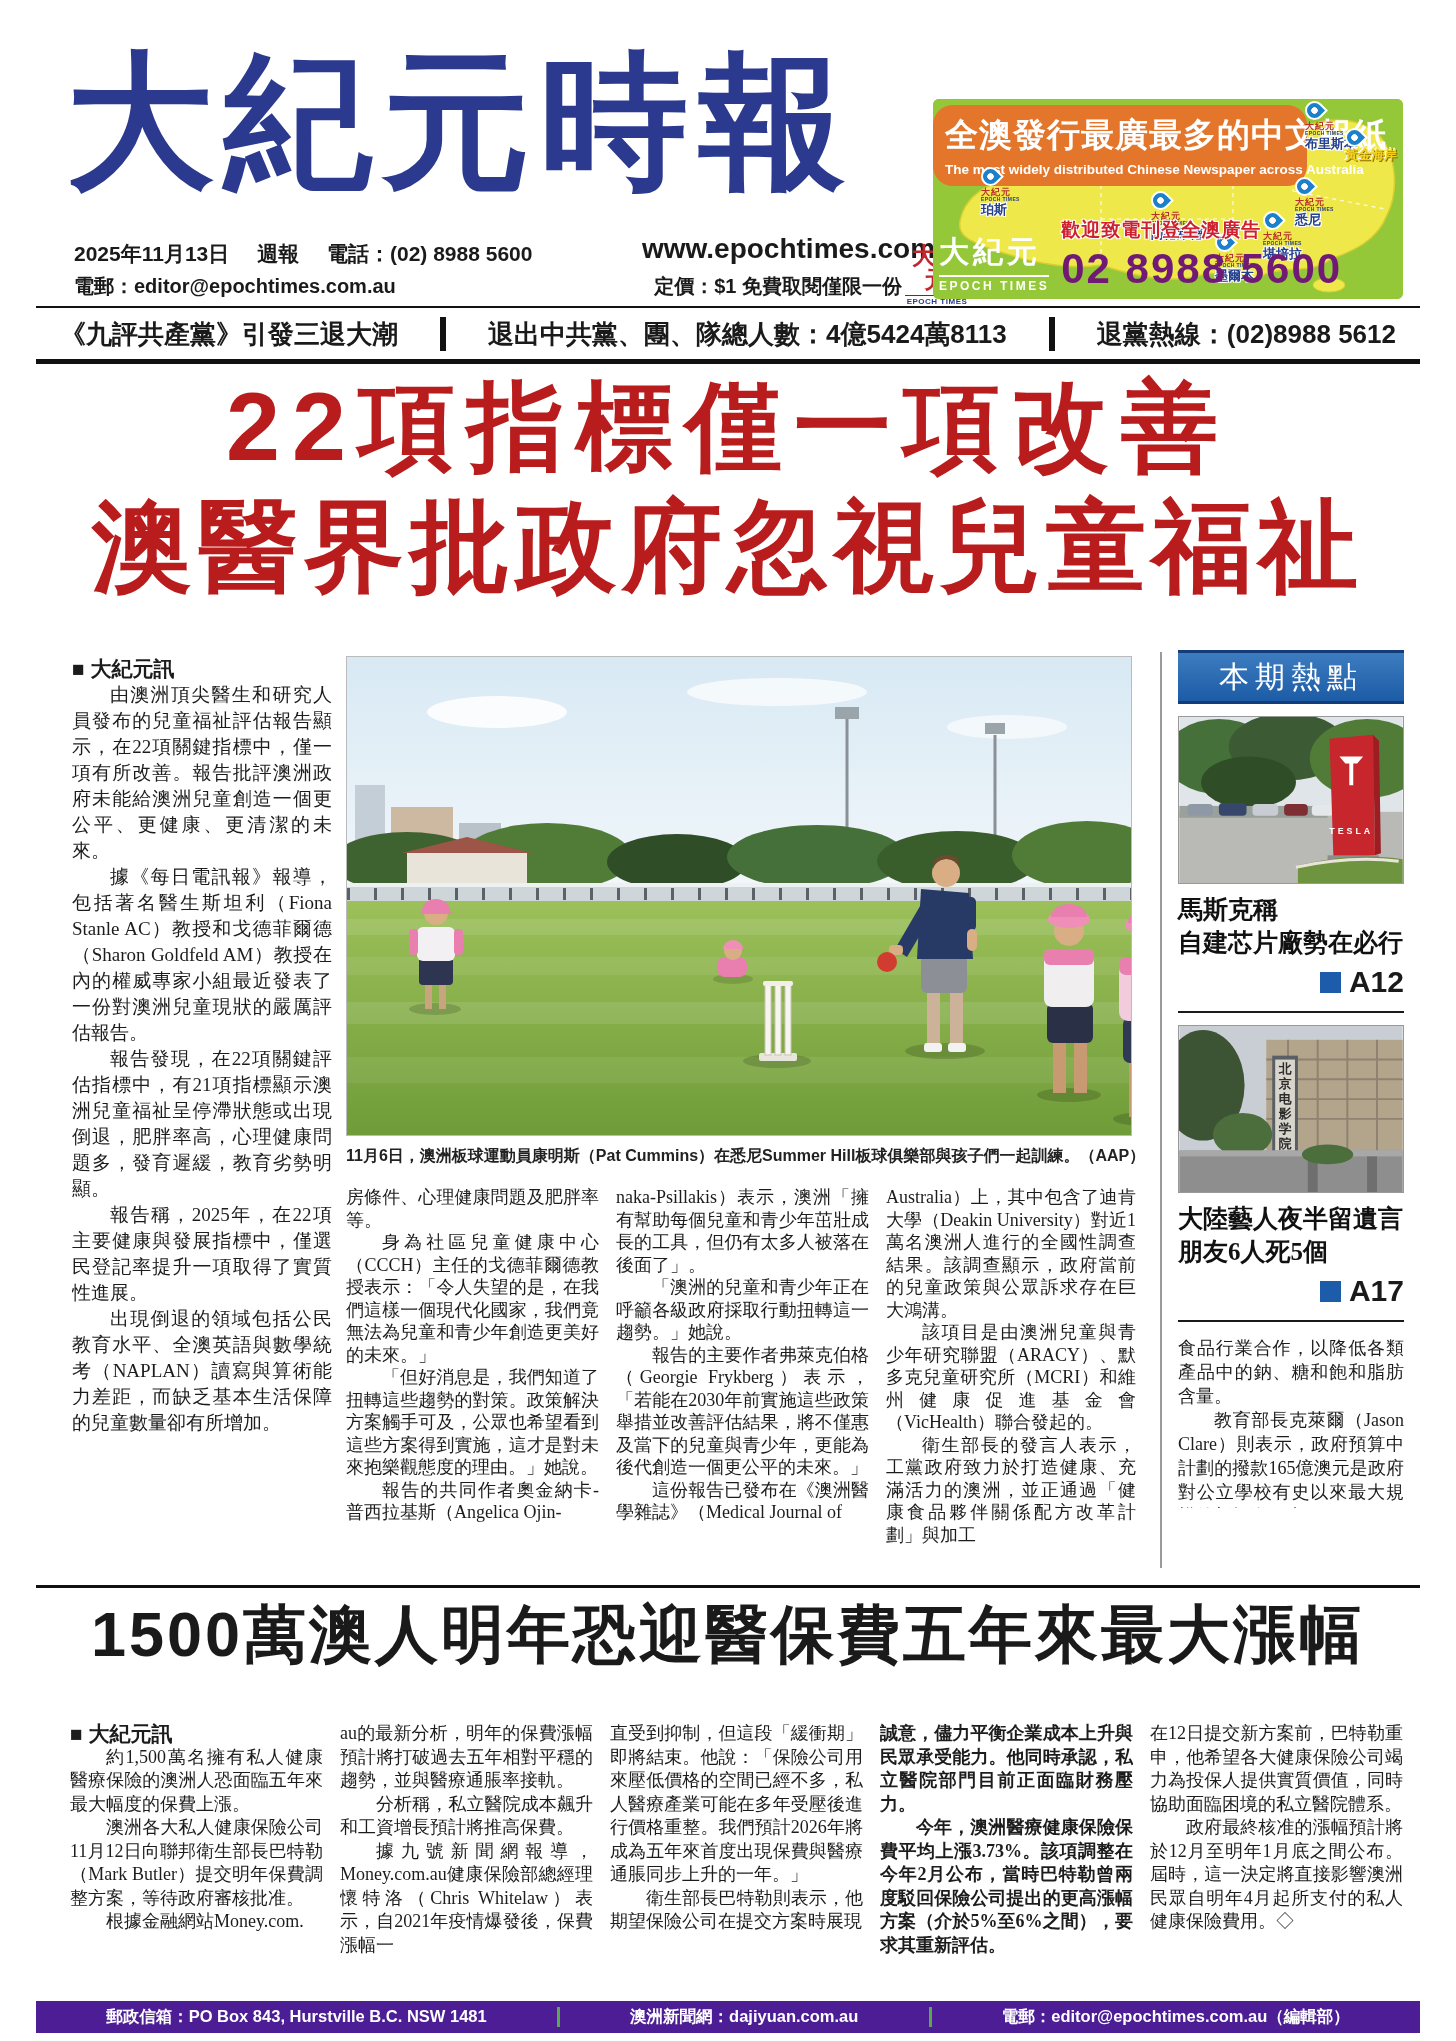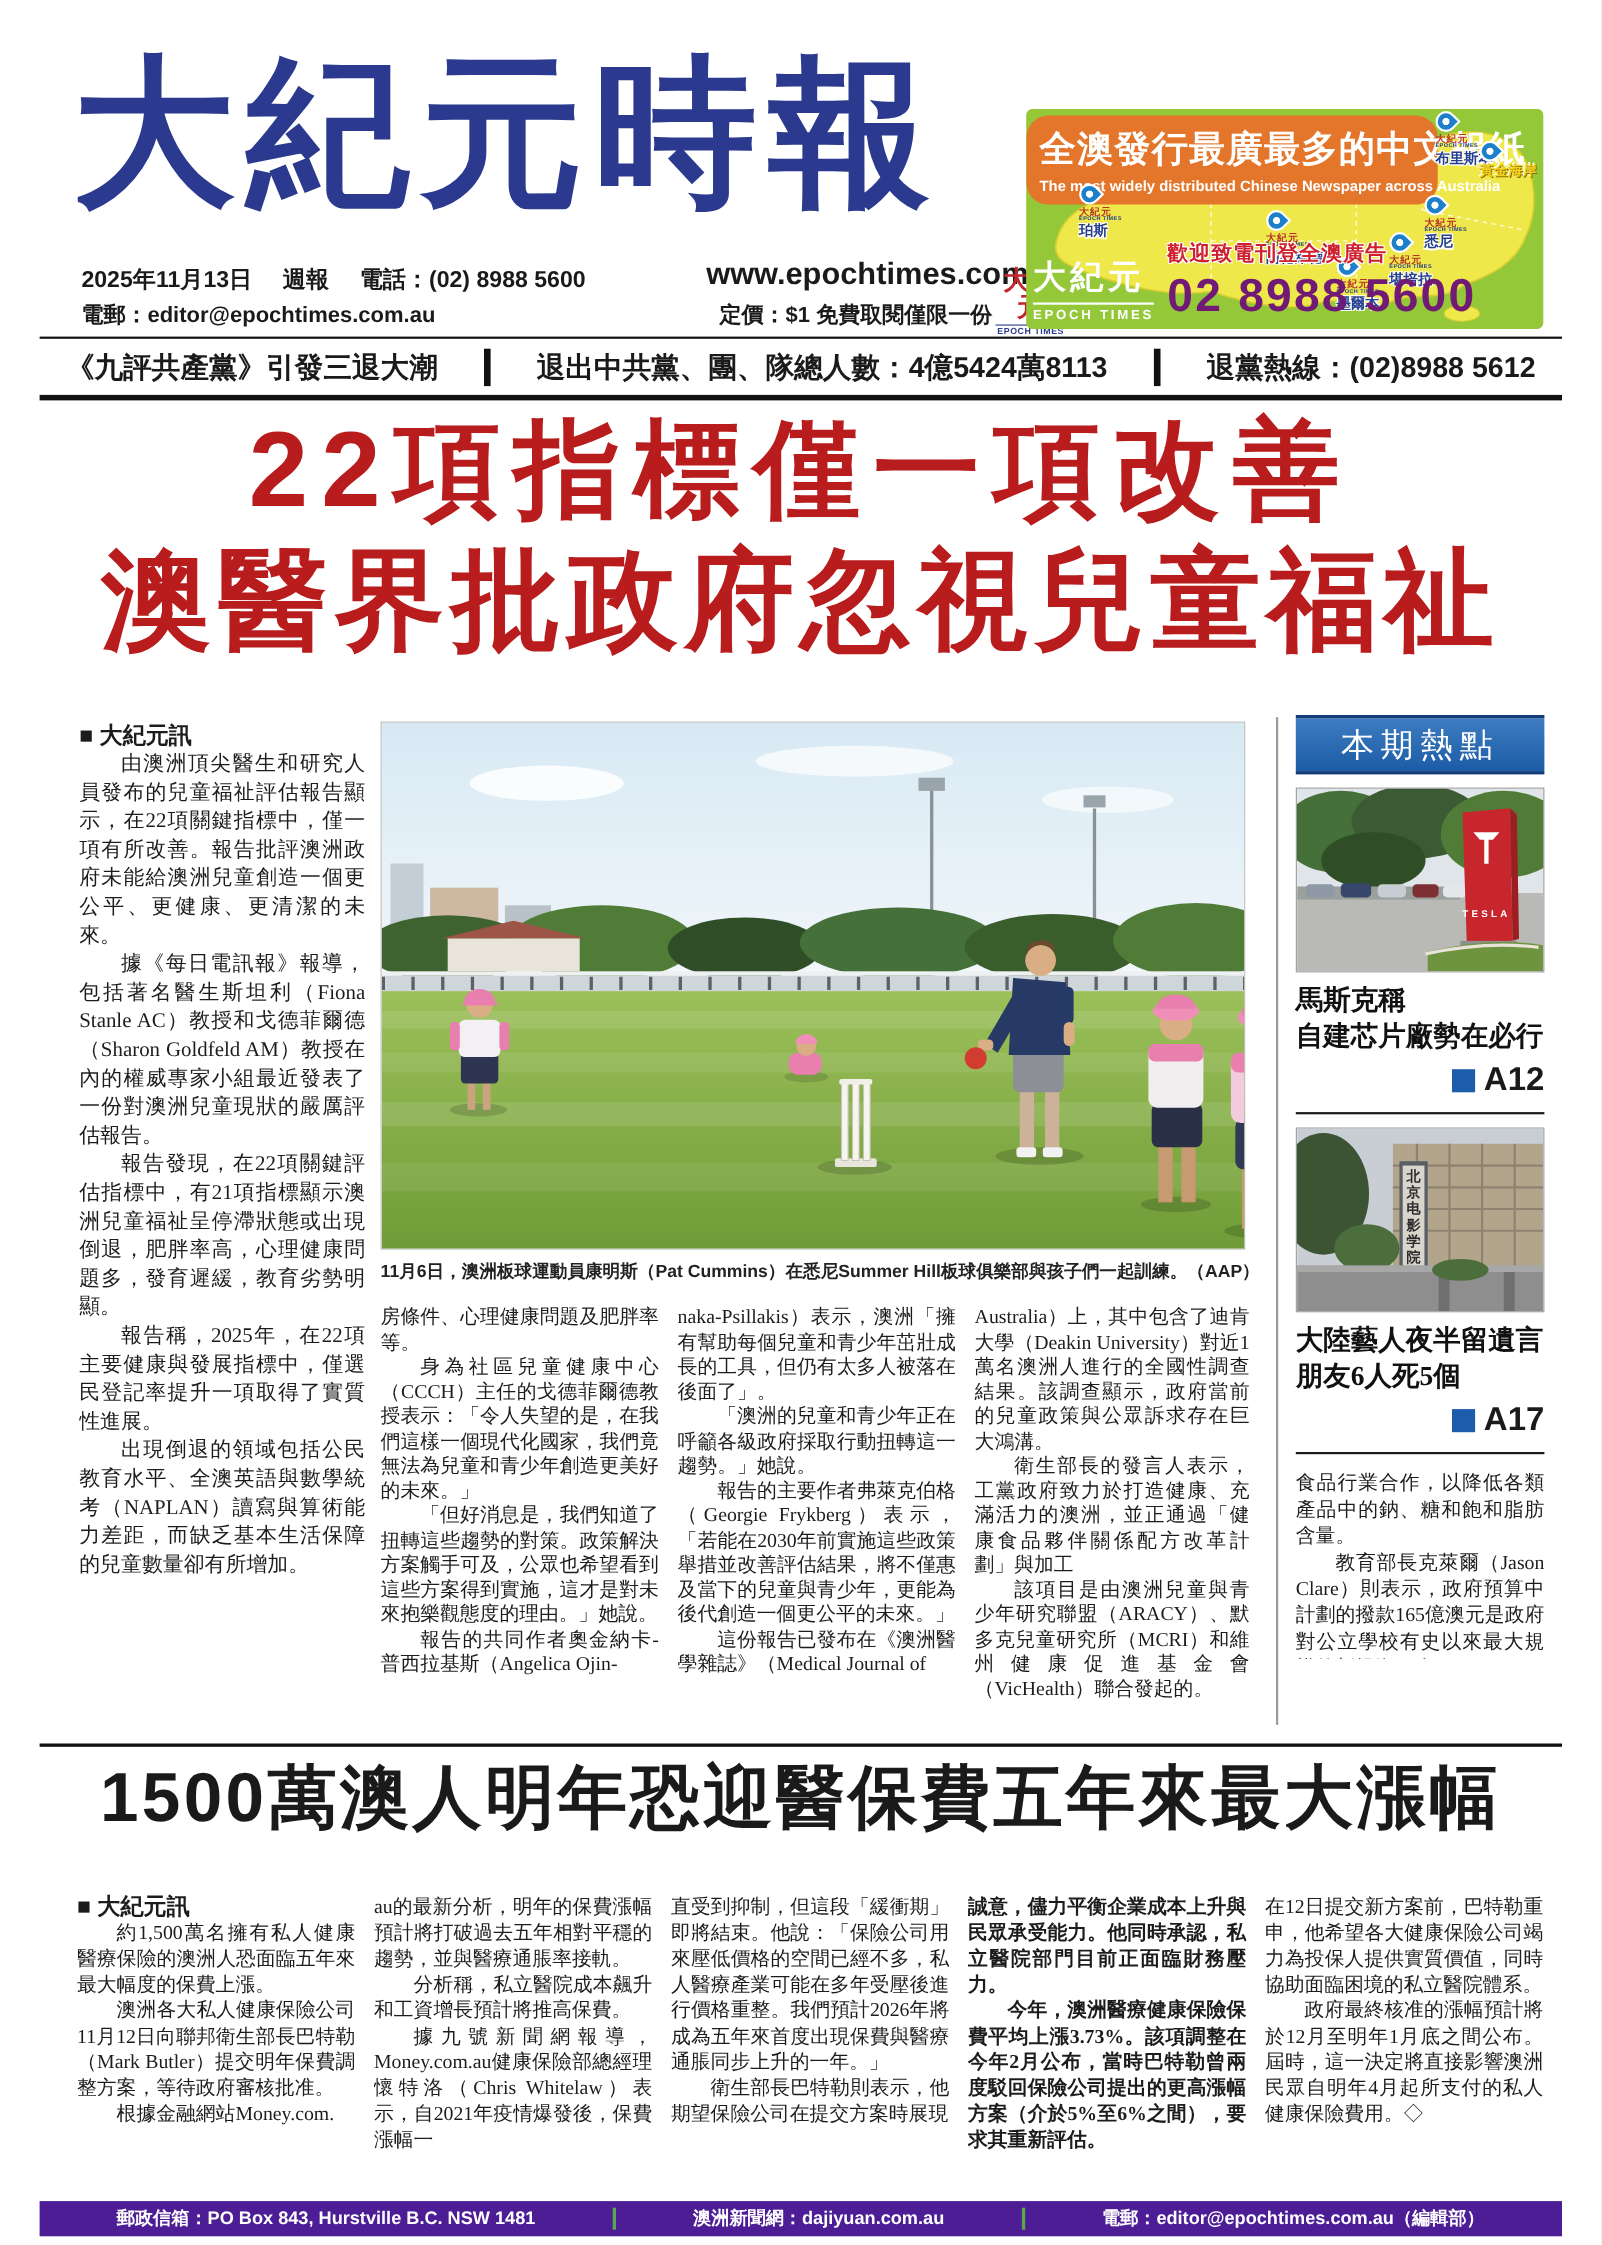--- a/index.html
+++ b/index.html
@@ -321,22 +321,22 @@
     <p>報告的共同作者奧金納卡-普西拉基斯（Angelica Ojin-</p>
   </div>
   <div class="m-mid m-col3 article">
     <p class="cont">naka-Psillakis）表示，澳洲「擁有幫助每個兒童和青少年茁壯成長的工具，但仍有太多人被落在後面了」。</p>
     <p>「澳洲的兒童和青少年正在呼籲各級政府採取行動扭轉這一趨勢。」她說。</p>
     <p>報告的主要作者弗萊克伯格（Georgie Frykberg）表示，「若能在2030年前實施這些政策舉措並改善評估結果，將不僅惠及當下的兒童與青少年，更能為後代創造一個更公平的未來。」</p>
     <p>這份報告已發布在《澳洲醫學雜誌》（Medical Journal of</p>
   </div>
   <div class="m-mid m-col4 article">
     <p class="cont">Australia）上，其中包含了迪肯大學（Deakin University）對近1萬名澳洲人進行的全國性調查結果。該調查顯示，政府當前的兒童政策與公眾訴求存在巨大鴻溝。</p>
+    <p>該項目是由澳洲兒童與青少年研究聯盟（ARACY）、默多克兒童研究所（MCRI）和維州健康促進基金會（VicHealth）聯合發起的。</p>
     <p>衛生部長的發言人表示，工黨政府致力於打造健康、充滿活力的澳洲，並正通過「健康食品夥伴關係配方改革計劃」與加工</p>
-    <p>該項目是由澳洲兒童與青少年研究聯盟（ARACY）、默多克兒童研究所（MCRI）和維州健康促進基金會（VicHealth）聯合發起的。</p>
   </div>
 
   <div class="v-rule"></div>
 
   <div class="sidebar">
     <div class="sb-header">本期熱點</div>
 
     <svg class="sb-img" width="226" height="168" viewBox="0 0 226 168">
       <rect width="226" height="168" fill="#dfe5e8"></rect>
       <ellipse cx="40" cy="40" rx="55" ry="38" fill="#46703a"></ellipse>

